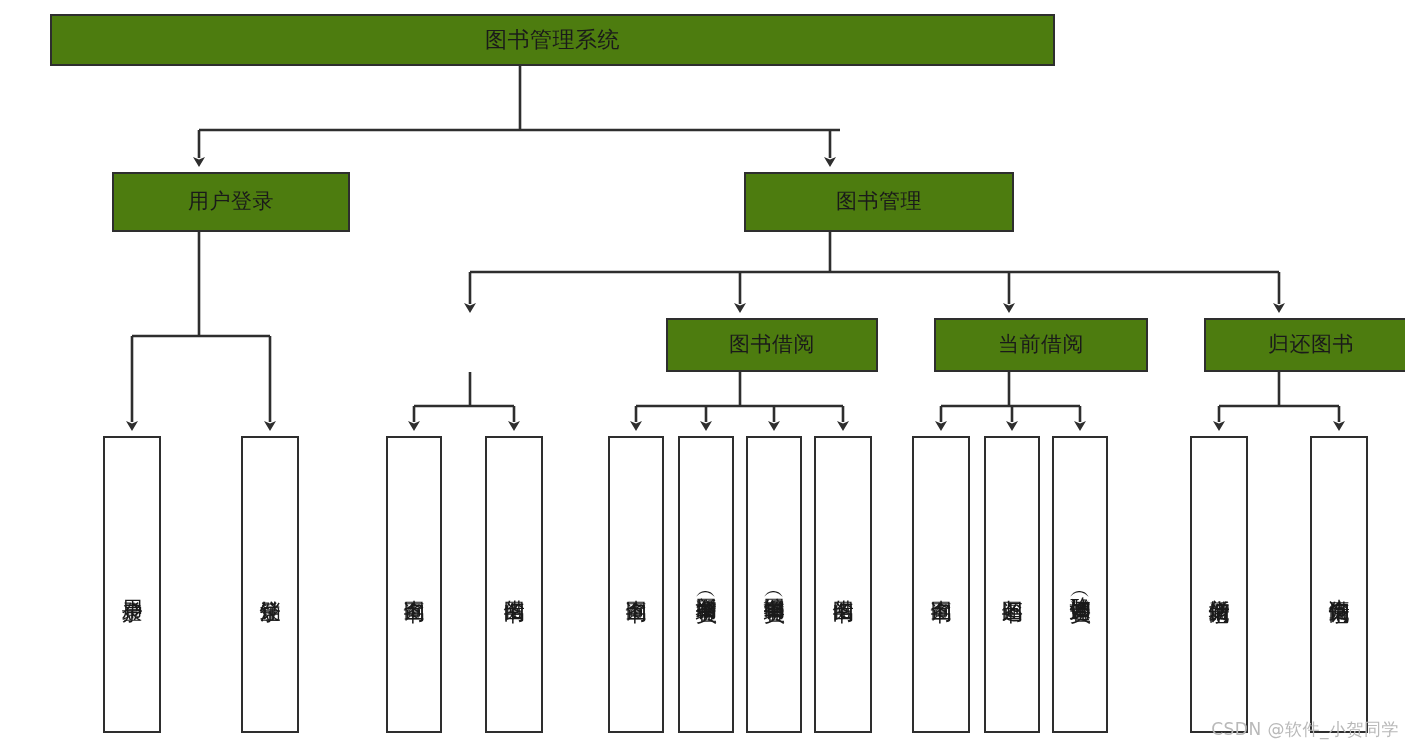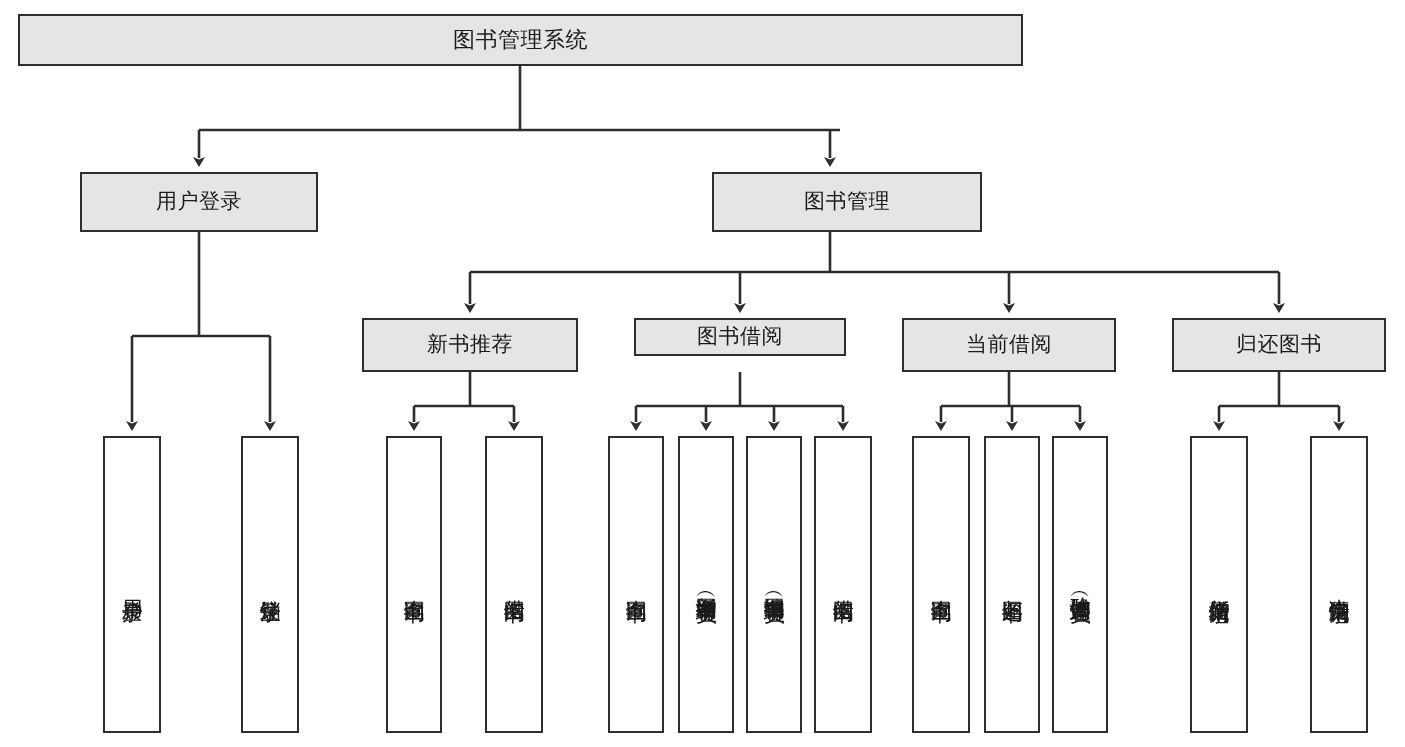--- a/index.html
+++ b/index.html
@@ -22,25 +22,26 @@
     left: 0;
     top: 0;
     width: 1405px;
     height: 747px;
     pointer-events: none;
   }
   .node {
     position: absolute;
     box-sizing: border-box;
     border: 2px solid #2e2e2e;
-    background: #e5e5e5;
+    background: #4d7c0f;
     display: flex;
     align-items: center;
     justify-content: center;
     color: #1a1a1a;
+    margin-left: 32px;
   }
   .node.horiz {
     font-size: 21px;
     line-height: 1.1;
     letter-spacing: 0.5px;
     white-space: nowrap;
   }
   .node.root {
     font-size: 22px;
   }
@@ -133,24 +134,21 @@
     <span>图书管理系统</span>
   </div>
 
   <div class="node horiz" style="left:80px;top:172px;width:238px;height:60px;">
     <span>用户登录</span>
   </div>
   <div class="node horiz" style="left:712px;top:172px;width:270px;height:60px;">
     <span>图书管理</span>
   </div>
 
-  <div class="node horiz" style="left:362px;top:318px;width:216px;height:54px;">
-    <span>新书推荐</span>
-  </div>
-  <div class="node horiz" style="left:634px;top:318px;width:212px;height:38px;">
+  <div class="node horiz" style="left:634px;top:318px;width:212px;height:54px;">
     <span>图书借阅</span>
   </div>
   <div class="node horiz" style="left:902px;top:318px;width:214px;height:54px;text-align:center;">
     <span>当前借阅</span>
   </div>
   <div class="node horiz" style="left:1172px;top:318px;width:214px;height:54px;">
     <span>归还图书</span>
   </div>
 
   <div class="leaf" style="left:103px;top:436px;width:58px;height:297px;">
@@ -190,14 +188,15 @@
     <span class="vtext">确认归还（管理员）</span>
   </div>
 
   <div class="leaf" style="left:1190px;top:436px;width:58px;height:297px;">
     <span class="vtext">新增借阅记录</span>
   </div>
   <div class="leaf" style="left:1310px;top:436px;width:58px;height:297px;">
     <span class="vtext">查询借阅记录</span>
   </div>
 
+  <div class="watermark">CSDN @软件_小贺同学</div>
 
 </div>
 
 </body></html>

